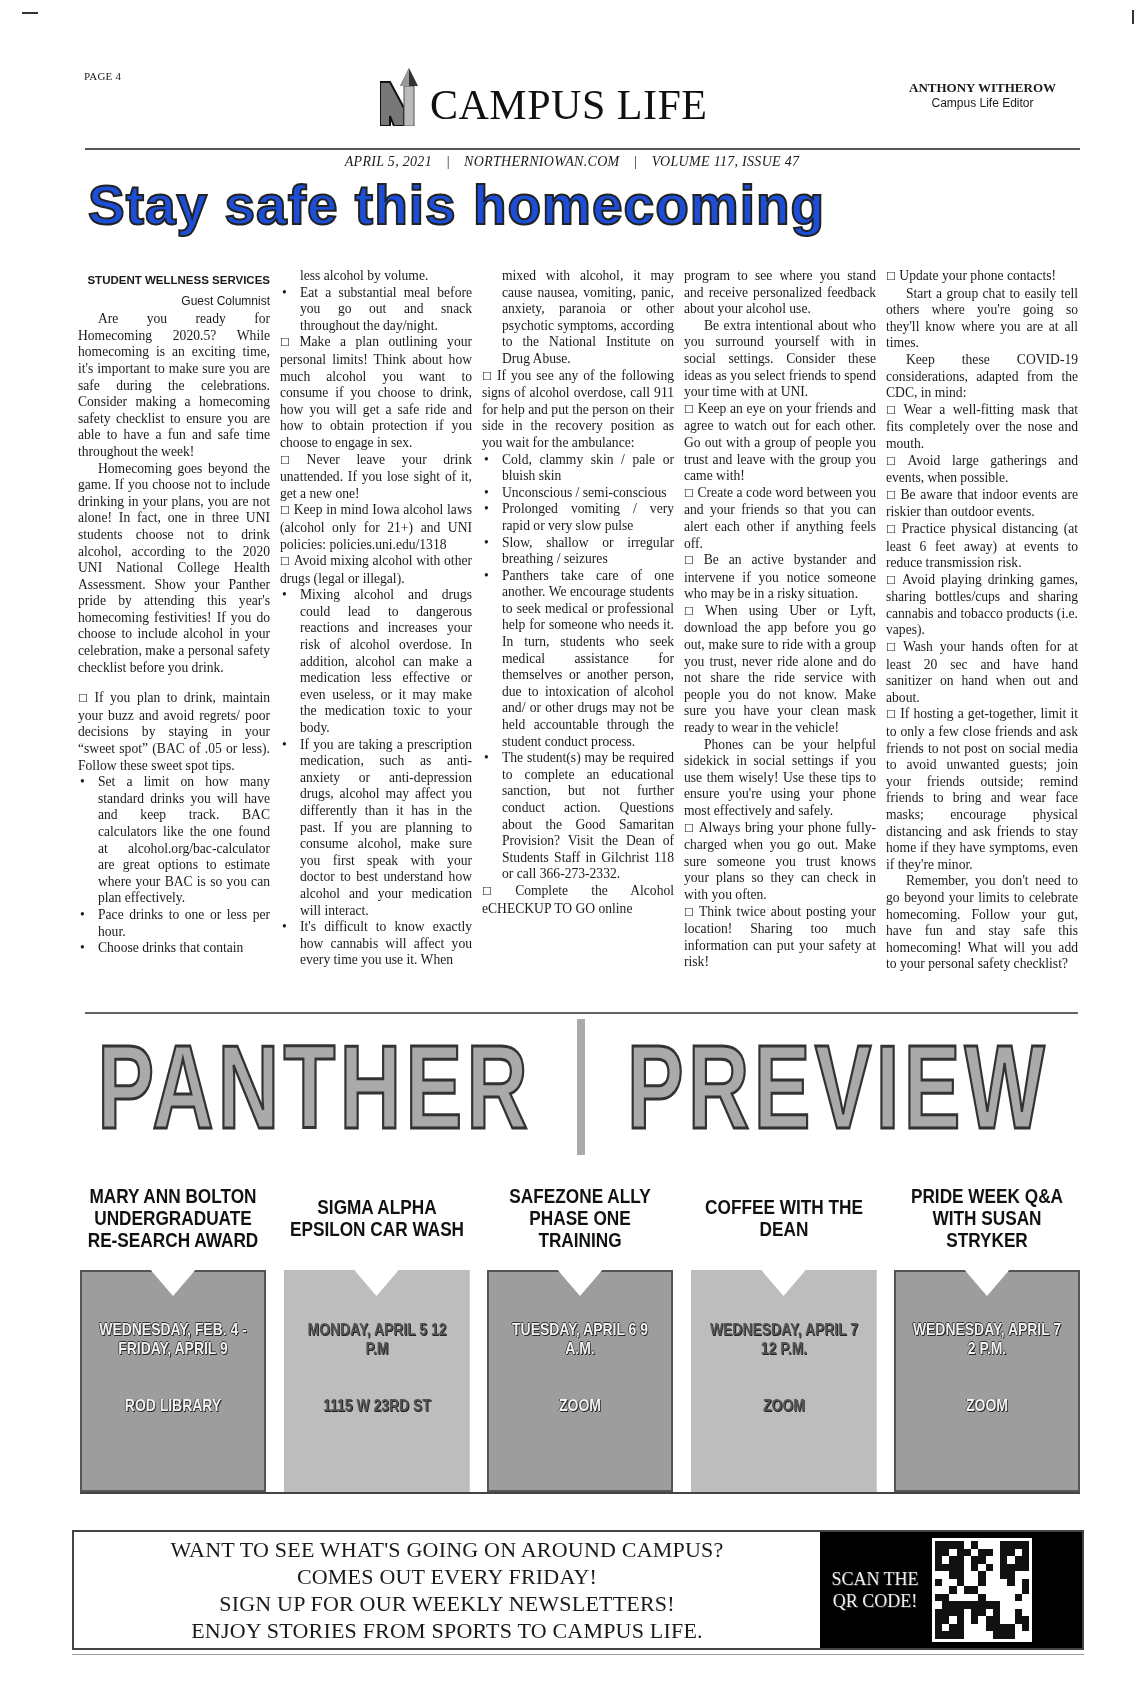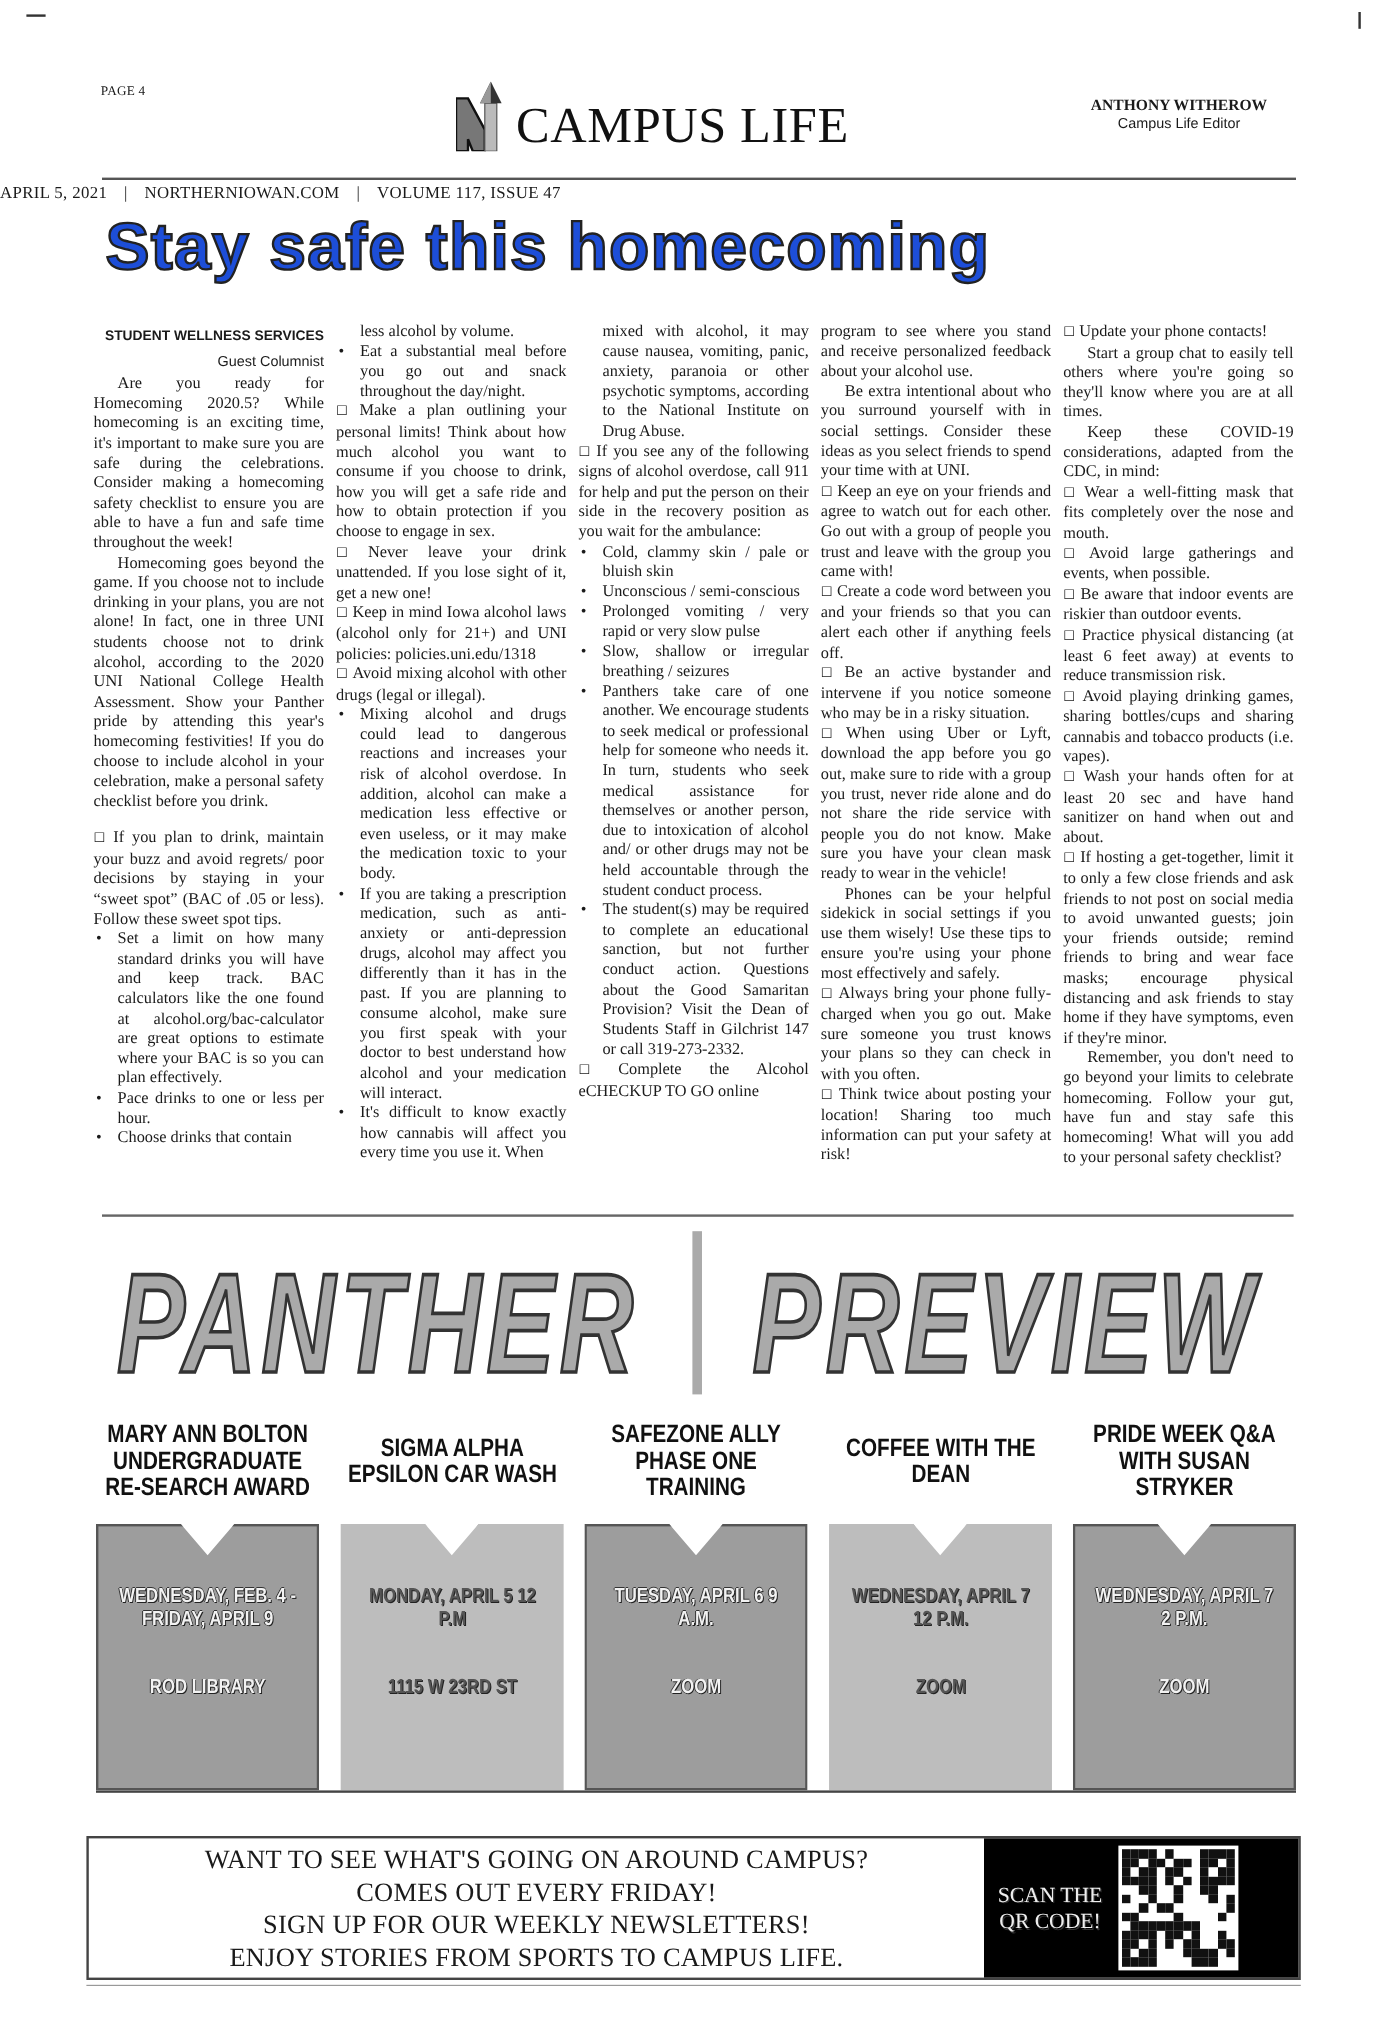--- a/index.html
+++ b/index.html
@@ -12,40 +12,40 @@
   .page-num { position: absolute; left: 84px; top: 70px; font-size: 11px; letter-spacing: 0.2px; }
   .logo-wrap { position: absolute; left: 380px; top: 68px; display: flex; align-items: flex-end; }
   .logo-n { width: 40px; height: 58px; position: relative; }
   .logo-n svg { display: block; }
   .section-title { font-size: 42px; line-height: 1; margin-left: 10px; letter-spacing: 0.5px; color: #111; text-align: center; }
   .editor { position: absolute; right: 88px; top: 80px; text-align: center; }
   .editor-name { font-weight: bold; font-size: 13px; font-family: "Liberation Serif", serif; }
   .editor-role { font-size: 12px; font-family: "Liberation Sans", sans-serif; }
 
   .masthead-rule { position: absolute; left: 85px; top: 148px; width: 995px; height: 2px; background: #555; }
-  .dateline { position: absolute; left: 0; top: 154px; width: 1144px; text-align: left; font-size: 14px; letter-spacing: 0.3px; }
+  .dateline { position: absolute; left: 0; top: 154px; width: 1144px; text-align: center; font-size: 14px; letter-spacing: 0.3px; font-style: italic; }
   .dateline .sep { margin: 0 14px; }
 
   .headline { position: absolute; left: 88px; top: 178px; width: 990px; font-family: "Liberation Sans", sans-serif; font-weight: bold; font-size: 55px; line-height: 1; letter-spacing: 1px; color: #1d4ed8; -webkit-text-stroke: 2px #222; white-space: nowrap; }
 
   .article { position: absolute; left: 78px; top: 268px; width: 1002px; display: flex; gap: 10px; font-size: 13.6px; line-height: 16.6px; text-align: justify; }
   .col { width: 192px; flex: none; }
   .byline-org { font-family: "Liberation Sans", sans-serif; font-weight: bold; font-size: 11.5px; text-align: right; margin-top: 4px; }
   .byline-role { font-family: "Liberation Sans", sans-serif; font-size: 12px; text-align: right; margin: 4px 0 2px; }
   .p { text-indent: 20px; }
   .p.noind { text-indent: 0; }
   .gap { height: 14px; }
   .check::before { content: "\2610\00a0"; font-family: "DejaVu Sans", sans-serif; font-size: 11px; }
   .bul { padding-left: 20px; position: relative; }
   .bul::before { content: "\2022"; position: absolute; left: 2px; top: 0; }
   .bul.cont::before { content: ""; }
 
   .article-rule { position: absolute; left: 85px; top: 1012px; width: 993px; height: 2px; background: #666; }
 
-  .preview-title { position: absolute; left: 0; top: 1012px; width: 1144px; height: 150px; display: flex; justify-content: center; align-items: flex-end; font-style: italic; }
+  .preview-title { position: absolute; left: 0; top: 1012px; width: 1144px; height: 150px; display: flex; justify-content: center; align-items: center; }
   .preview-word { font-family: "Liberation Sans", sans-serif; font-weight: bold; font-size: 118px; letter-spacing: 6px; color: #aaa; -webkit-text-stroke: 3px #333; transform: scaleX(0.72); line-height: 1; }
   .preview-divider { width: 8px; height: 136px; background: #aaa; margin: 0 -40px; }
 
   .events { position: absolute; left: 80px; top: 1168px; width: 1000px; display: flex; justify-content: space-between; }
   .event { width: 186px; display: flex; flex-direction: column; align-items: center; }
   .event-title { height: 100px; display: flex; align-items: center; justify-content: center; text-align: center; font-family: "Liberation Sans", sans-serif; font-weight: bold; font-size: 21px; line-height: 22px; transform: scaleX(0.82); width: 220px; color: #111; }
   .event-card { width: 186px; height: 222px; margin-top: 2px; position: relative; background: #9d9d9d; border: 2px solid #555; clip-path: polygon(0 0, 38% 0, 50% 26px, 62% 0, 100% 0, 100% 100%, 0 100%); }
   .event-card.light { background: #bdbdbd; border-color: #bdbdbd; }
   .event-date { position: absolute; top: 48px; left: 0; width: 100%; text-align: center; font-family: "Liberation Sans", sans-serif; font-weight: bold; font-size: 17px; line-height: 19px; color: #f2f2f2; text-shadow: 1px 1px 0 #222, -1px 0 0 #333, 0 -1px 0 #333; transform: scaleX(0.82); }
   .event-card.light .event-date, .event-card.light .event-venue { color: #555; text-shadow: 1px 1px 0 #222; }
@@ -118,21 +118,21 @@
     <p class="bul">It's difficult to know exactly how cannabis will affect you every time you use it. When</p>
   </div>
   <div class="col">
     <p class="bul cont">mixed with alcohol, it may cause nausea, vomiting, panic, anxiety, paranoia or other psychotic symptoms, according to the National Institute on Drug Abuse.</p>
     <p class="check">If you see any of the following signs of alcohol overdose, call 911 for help and put the person on their side in the recovery position as you wait for the ambulance:</p>
     <p class="bul">Cold, clammy skin / pale or bluish skin</p>
     <p class="bul">Unconscious / semi-conscious</p>
     <p class="bul">Prolonged vomiting / very rapid or very slow pulse</p>
     <p class="bul">Slow, shallow or irregular breathing / seizures</p>
     <p class="bul">Panthers take care of one another. We encourage students to seek medical or professional help for someone who needs it. In turn, students who seek medical assistance for themselves or another person, due to intoxication of alcohol and/ or other drugs may not be held accountable through the student conduct process.</p>
-    <p class="bul">The student(s) may be required to complete an educational sanction, but not further conduct action. Questions about the Good Samaritan Provision? Visit the Dean of Students Staff in Gilchrist 147 or call 319-273-2332.</p>
+    <p class="bul">The student(s) may be required to complete an educational sanction, but not further conduct action. Questions about the Good Samaritan Provision? Visit the Dean of Students Staff in Gilchrist 118 or call 366-273-2332.</p>
     <p class="check">Complete the Alcohol eCHECKUP TO GO online</p>
   </div>
   <div class="col">
     <p>program to see where you stand and receive personalized feedback about your alcohol use.</p>
     <p class="p">Be extra intentional about who you surround yourself with in social settings. Consider these ideas as you select friends to spend your time with at UNI.</p>
     <p class="check">Keep an eye on your friends and agree to watch out for each other. Go out with a group of people you trust and leave with the group you came with!</p>
     <p class="check">Create a code word between you and your friends so that you can alert each other if anything feels off.</p>
     <p class="check">Be an active bystander and intervene if you notice someone who may be in a risky situation.</p>
     <p class="check">When using Uber or Lyft, download the app before you go out, make sure to ride with a group you trust, never ride alone and do not share the ride service with people you do not know. Make sure you have your clean mask ready to wear in the vehicle!</p>
     <p class="p">Phones can be your helpful sidekick in social settings if you use them wisely! Use these tips to ensure you're using your phone most effectively and safely.</p>

